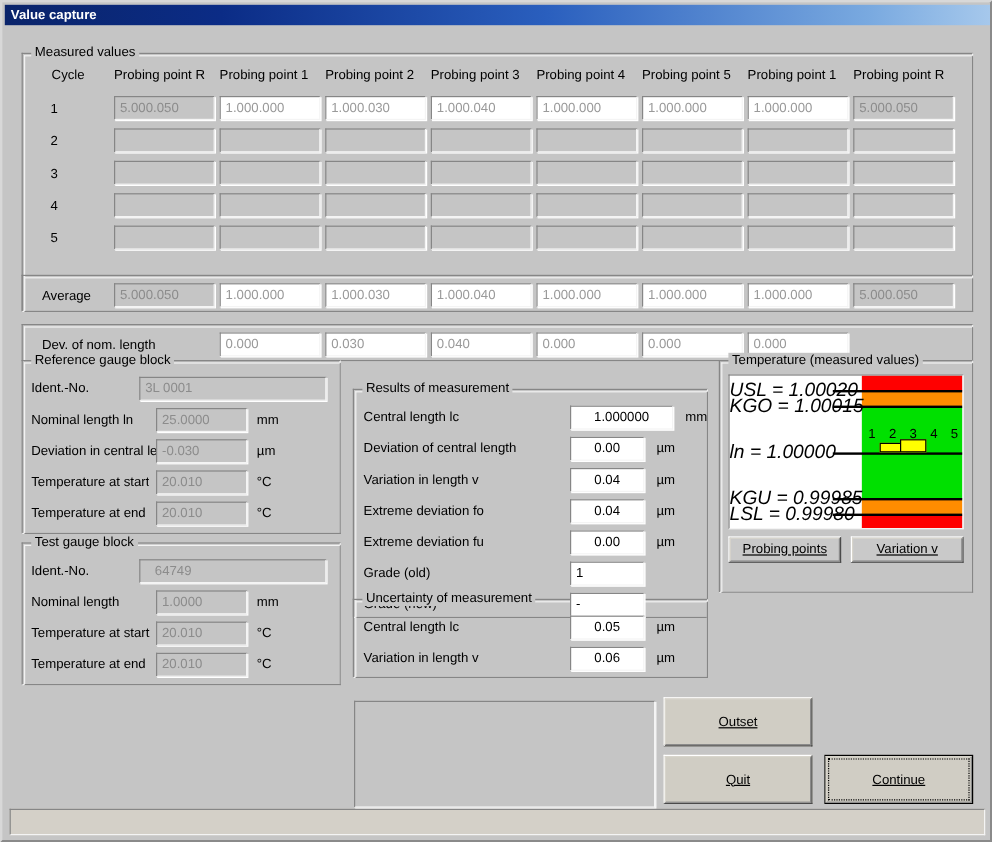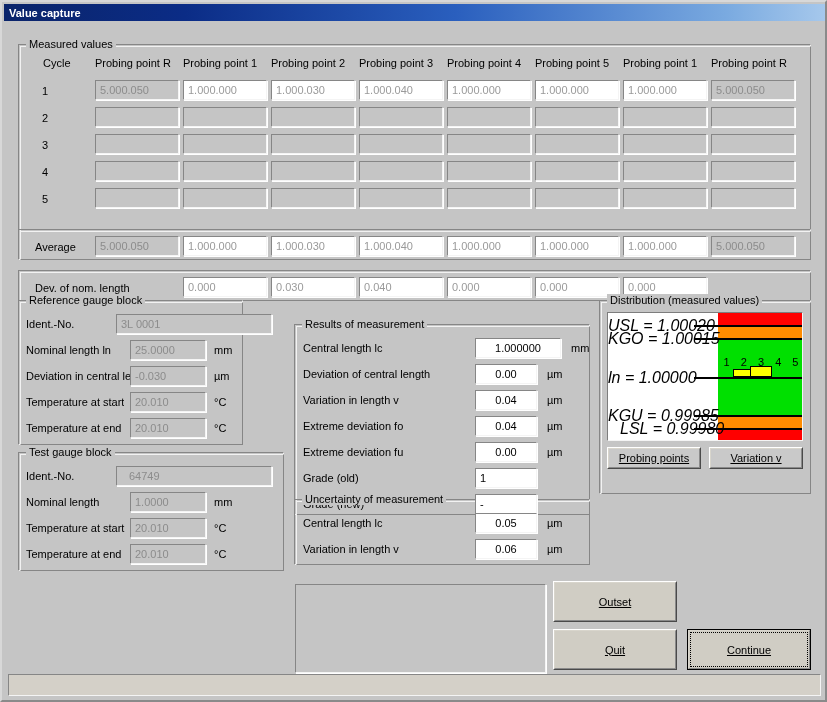--- a/index.html
+++ b/index.html
@@ -228,21 +228,21 @@
           <div class="lbl" style="left:17px;top:12px;">Dev. of nom. length</div>
           <div class="fld dim white" style="left:165px;top:7px;width:84px;height:20px;">0.000</div>
           <div class="fld dim white" style="left:253px;top:7px;width:84px;height:20px;">0.030</div>
           <div class="fld dim white" style="left:341px;top:7px;width:84px;height:20px;">0.040</div>
           <div class="fld dim white" style="left:429px;top:7px;width:84px;height:20px;">0.000</div>
           <div class="fld dim white" style="left:517px;top:7px;width:84px;height:20px;">0.000</div>
           <div class="fld dim white" style="left:605px;top:7px;width:84px;height:20px;">0.000</div>
         </div>
     </div>
 
-    <div class="grp" style="left:14px;top:271px;width:225px;height:151px;">
+    <div class="grp" style="left:14px;top:271px;width:266px;height:151px;">
       <div class="frame"></div>
       <div class="cap">Reference gauge block</div>
       <div class="body" id="refgauge-body">
           <div class="lbl" style="left:8px;top:18px;max-width:200px;overflow:hidden;">Ident.-No.</div>
           <div class="fld ro" style="left:98px;top:14px;width:156px;height:20px;">3L 0001</div>
           <div class="lbl" style="left:8px;top:44px;max-width:104px;overflow:hidden;">Nominal length ln</div>
           <div class="fld ro" style="left:112px;top:40px;width:76px;height:20px;">25.0000</div>
           <div class="unit" style="left:196px;top:44px;">mm</div>
           <div class="lbl" style="left:8px;top:70px;max-width:104px;overflow:hidden;">Deviation in central length</div>
           <div class="fld ro" style="left:112px;top:66px;width:76px;height:20px;">-0.030</div>
@@ -308,41 +308,41 @@
           <div class="fld white ctr" style="left:181px;top:14px;width:62px;height:20px;">0.05</div>
           <div class="unit" style="left:253px;top:18px;">µm</div>
           <div class="lbl" style="left:9px;top:44px;">Variation in length v</div>
           <div class="fld white ctr" style="left:181px;top:40px;width:62px;height:20px;">0.06</div>
           <div class="unit" style="left:253px;top:44px;">µm</div>
         </div>
     </div>
 
     <div class="grp" style="left:595px;top:271px;width:212px;height:200px;">
       <div class="frame"></div>
-      <div class="cap">Distribution (measured values)</div>
+      <div class="cap">Temperature (measured values)</div>
       <div class="body">
         <div class="chartbox" style="left:8px;top:12px;width:196px;height:129px;">
           <div class="chart-plot" id="chart-plot" style="left:110px;right:0;">
               <div class="band" style="top:0px;height:12.90000000002578px;background:#ff0000;"></div>
               <div class="band" style="top:12.90000000002578px;height:12.899999999968493px;background:#ff8c00;"></div>
               <div class="band" style="top:25.799999999994274px;height:77.40000000001146px;background:#00e000;"></div>
               <div class="band" style="top:103.20000000000573px;height:12.899999999997135px;background:#ff8c00;"></div>
               <div class="band" style="top:116.10000000000286px;height:12.899999999997135px;background:#ff0000;"></div>
             </div>
           <div id="chart-labels">
               <div class="hline" style="left:86px;right:0;top:11.90000000002578px;"></div>
               <div class="chart-lbl" style="left:0;width:84px;top:6.900000000025781px;">USL = 1.00020</div>
               <div class="hline" style="left:86px;right:0;top:24.799999999994274px;"></div>
               <div class="chart-lbl" style="left:0;width:84px;top:19.799999999994274px;">KGO = 1.00015</div>
               <div class="hline" style="left:86px;right:0;top:63.500000000014325px;"></div>
               <div class="chart-lbl" style="left:0;width:84px;top:58.500000000014325px;">ln = 1.00000</div>
               <div class="hline" style="left:86px;right:0;top:102.20000000000573px;"></div>
               <div class="chart-lbl" style="left:0;width:84px;top:97.20000000000573px;">KGU = 0.99985</div>
               <div class="hline" style="left:86px;right:0;top:115.10000000000286px;"></div>
-              <div class="chart-lbl" style="left:12px;width:84px;top:110.10000000000286px;text-align:center;">LSL = 0.99980</div>
+              <div class="chart-lbl" style="left:0;width:84px;top:110.10000000000286px;text-align:center;">LSL = 0.99980</div>
               <div class="ptnum" style="left:110.6px;top:43.500000000014325px;width:16px;">1</div>
               <div class="pbar" style="left:124.80000000000001px;top:55.760000000021776px;width:22px;height:8.739999999992552px;"></div>
               <div class="ptnum" style="left:127.80000000000001px;top:43.500000000014325px;width:16px;">2</div>
               <div class="pbar" style="left:142px;top:53.18000000000516px;width:22px;height:11.320000000009166px;"></div>
               <div class="ptnum" style="left:145px;top:43.500000000014325px;width:16px;">3</div>
               <div class="ptnum" style="left:162.2px;top:43.500000000014325px;width:16px;">4</div>
               <div class="ptnum" style="left:179.4px;top:43.500000000014325px;width:16px;">5</div>
             </div>
         </div>
         <div class="btn gray" style="left:8px;top:147px;width:94px;height:22px;">

